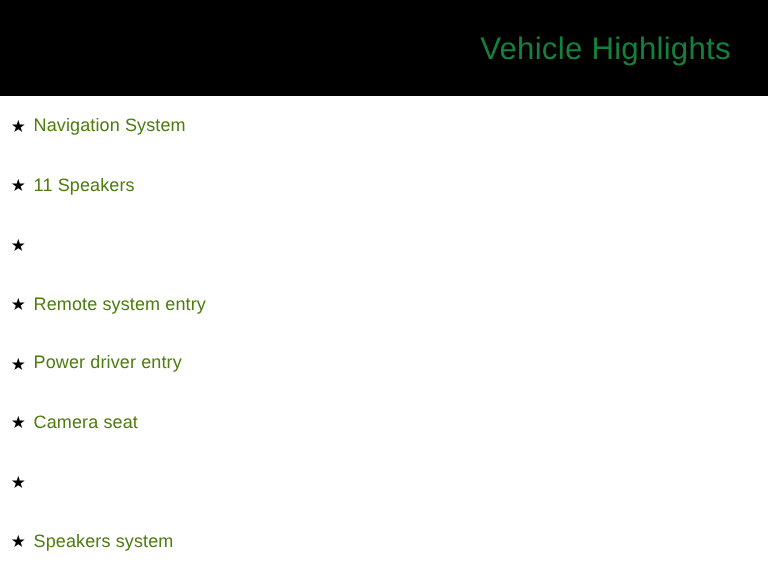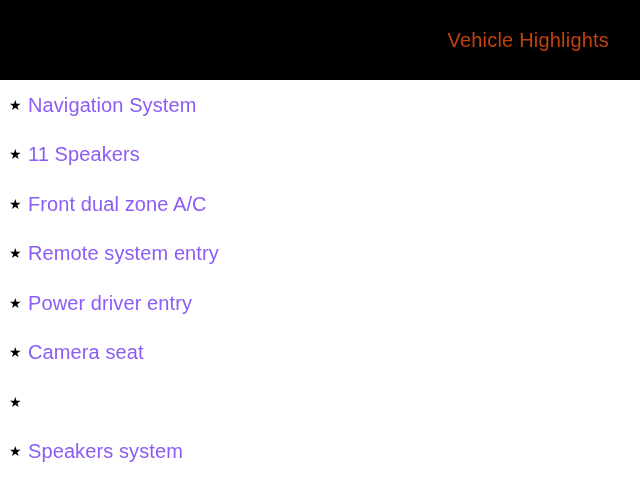--- a/index.html
+++ b/index.html
@@ -23,22 +23,22 @@
     box-sizing: border-box;
     width: 640px;
     height: 80px;
     background: #000000;
     display: flex;
     align-items: center;
     justify-content: flex-end;
     padding-right: 31px;
   }
   .header-title {
-    color: #c2410c;
-    font-size: 20px;
+    color: #15803d;
+    font-size: 26px;
     font-weight: 400;
     letter-spacing: 0.2px;
     line-height: 1;
   }
   .highlights-list {
     list-style: none;
     margin: 0;
     padding: 0;
   }
   .highlight-item {
@@ -49,22 +49,22 @@
   }
   .bullet-star {
     width: 19px;
     flex: 0 0 19px;
     color: #000000;
     font-size: 14px;
     line-height: 1;
     text-align: left;
   }
   .item-label {
-    color: #8b5cf6;
-    font-size: 20px;
+    color: #4d7c0f;
+    font-size: 15px;
     font-weight: 400;
     line-height: 1;
     letter-spacing: 0.1px;
   }
 </style>
 </head>
 <body>
 
 <div class="page">
 
@@ -79,21 +79,20 @@
       <span class="item-label">Navigation System</span>
     </li>
 
     <li class="highlight-item">
       <span class="bullet-star">★</span>
       <span class="item-label">11 Speakers</span>
     </li>
 
     <li class="highlight-item">
       <span class="bullet-star">★</span>
-      <span class="item-label">Front dual zone A/C</span>
     </li>
 
     <li class="highlight-item">
       <span class="bullet-star">★</span>
       <span class="item-label">Remote system entry</span>
     </li>
 
     <li class="highlight-item">
       <span class="bullet-star">★</span>
       <span class="item-label">Power driver entry</span>

